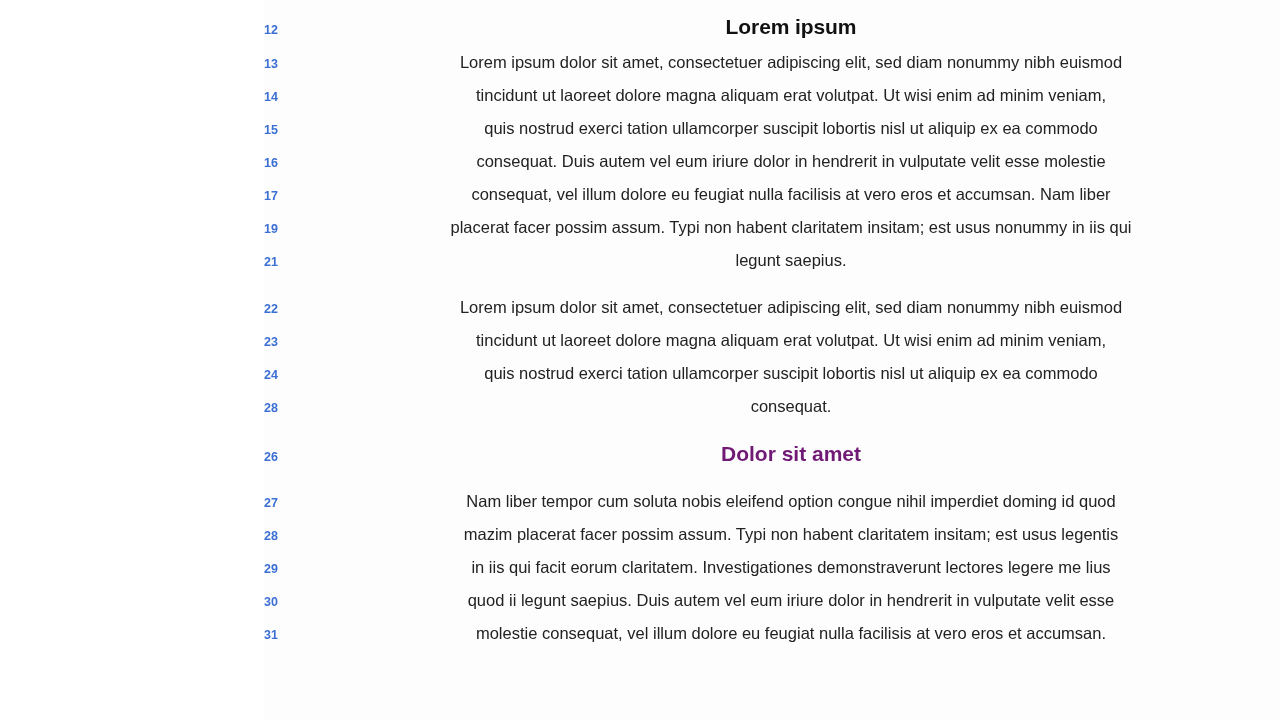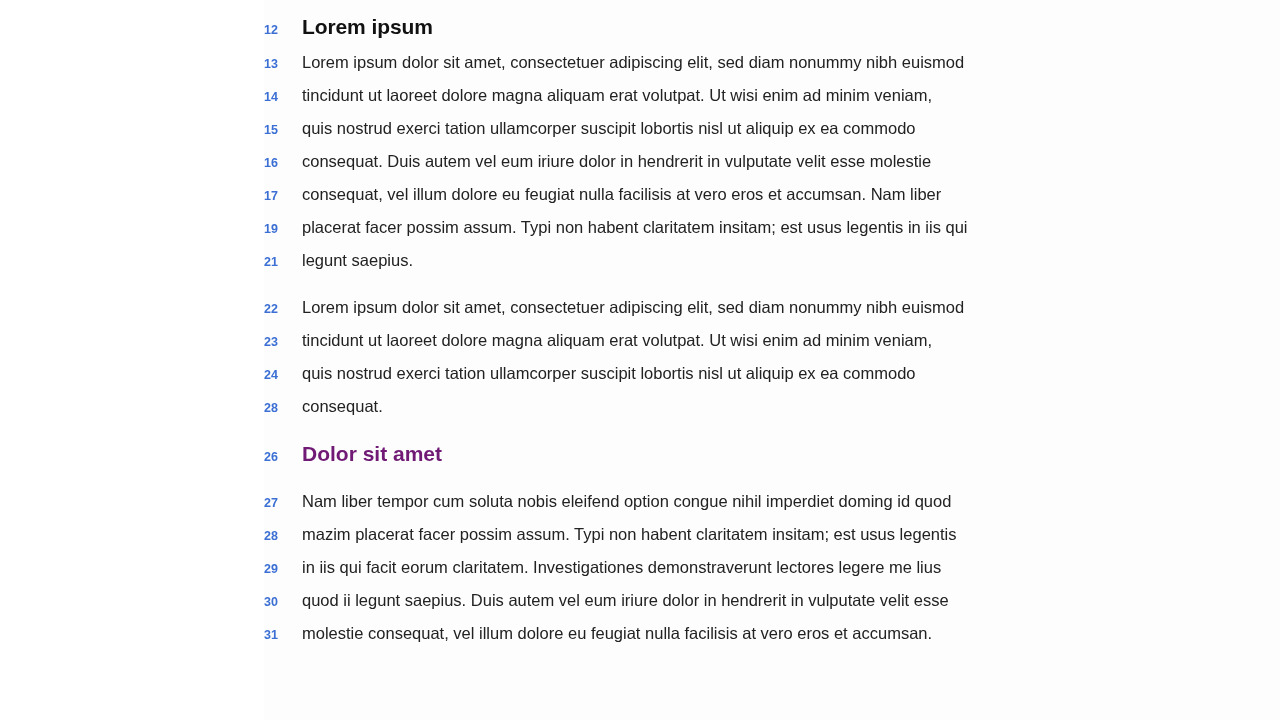--- a/index.html
+++ b/index.html
@@ -50,20 +50,21 @@
     line-height: 33px;
   }
 
   .line-content {
     flex: 1 1 auto;
     padding-left: 16px;
     color: #222222;
     font-size: 16.5px;
     line-height: 33px;
     white-space: pre;
+    text-align: center;
   }
 
   .line-content.heading-1 {
     font-size: 21px;
     font-weight: bold;
     color: #111111;
     letter-spacing: -0.1px;
   }
 
   .line-content.heading-2 {
@@ -122,21 +123,21 @@
         <div class="line">
           <span class="line-number">16</span>
           <span class="line-content">consequat. Duis autem vel eum iriure dolor in hendrerit in vulputate velit esse molestie</span>
         </div>
         <div class="line">
           <span class="line-number">17</span>
           <span class="line-content">consequat, vel illum dolore eu feugiat nulla facilisis at vero eros et accumsan. Nam liber</span>
         </div>
         <div class="line">
           <span class="line-number">19</span>
-          <span class="line-content">placerat facer possim assum. Typi non habent claritatem insitam; est usus legentis in iis qui</span>
+          <span class="line-content">placerat facer possim assum. Typi non habent claritatem insitam; est usus nonummy in iis qui</span>
         </div>
         <div class="line">
           <span class="line-number">21</span>
           <span class="line-content">legunt saepius.</span>
         </div>
         <div class="line spacer">
           <span class="line-number"></span>
           <span class="line-content"></span>
         </div>
         <div class="line">

